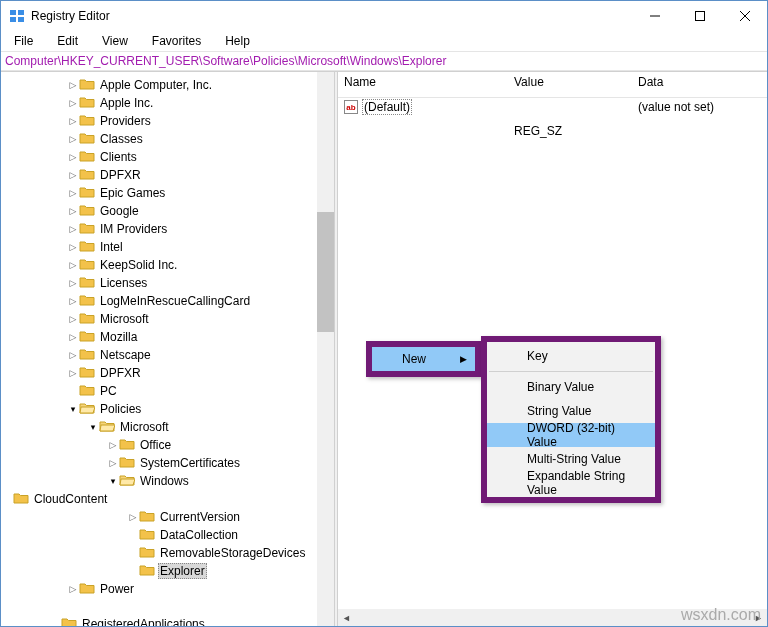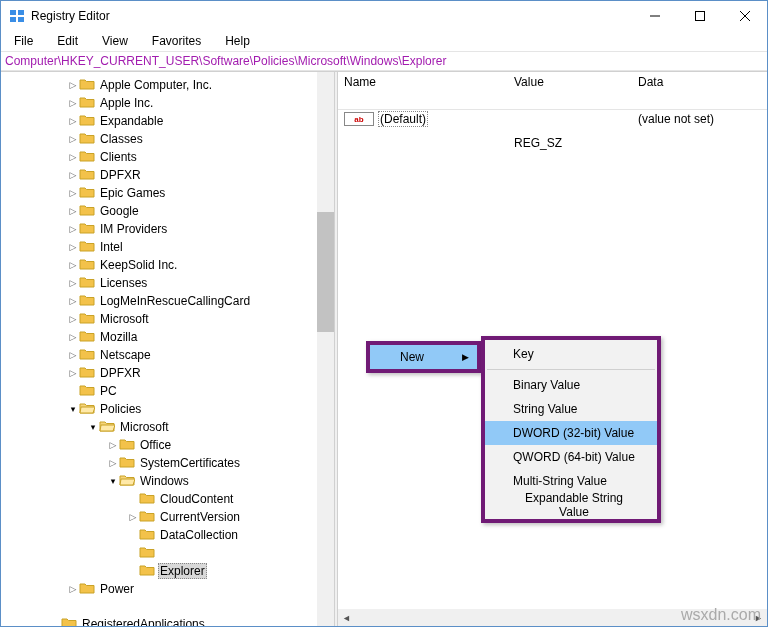--- a/index.html
+++ b/index.html
@@ -9,47 +9,47 @@
 .titlebar .app-icon { width: 16px; height: 16px; margin-right: 6px; }
 .titlebar .title { flex: 1; color: #000; }
 .titlebar .winbtn { width: 45px; height: 30px; display: flex; align-items: center; justify-content: center; color: #000; }
 .menubar { height: 20px; display: flex; align-items: center; padding-left: 5px; gap: 8px; background: #fff; }
 .menubar span { padding: 2px 8px; }
 .addr { height: 20px; padding: 2px 4px; border-top: 1px solid #e5e5e5; border-bottom: 1px solid #e5e5e5; background: #fff; color: #a21caf; }
 .body { flex: 1; display: flex; min-height: 0; border-top: 1px solid #d0d0d0; position: relative; }
 .tree { width: 333px; overflow: hidden; position: relative; padding-top: 4px; }
 .split { width: 4px; background: #f0f0f0; border-left: 1px solid #d0d0d0; border-right: 1px solid #d0d0d0; cursor: col-resize; }
 .list { flex: 1; display: flex; flex-direction: column; position: relative; }
-.colhdr { height: 38px; display: flex; border-bottom: 1px solid #e5e5e5; }
+.colhdr { height: 26px; display: flex; border-bottom: 1px solid #e5e5e5; }
 .colhdr div { padding: 3px 6px; color: #000; border-right: 1px solid transparent; }
 .c-name { width: 170px; } .c-type { width: 124px; } .c-data { flex: 1; }
 .row { display: flex; height: 18px; align-items: center; }
 .row .cell { padding: 0 6px; }
 .row .name-cell { width: 170px; display: flex; align-items: center; gap: 4px; }
 .row .name-cell .txt { border: 1px dotted #888; padding: 0 1px; }
 .row .type-cell { width: 124px; margin-top: 48px; }
 .row .data-cell { flex: 1; }
-.ab-icon { width: 30px; height: 14px; display: inline-flex; align-items: center; justify-content: center; font-size: 8px; color: #c00; border: 1px solid #888; background: #fff; font-weight: bold; }
+.ab-icon { width: 14px; height: 14px; display: inline-flex; align-items: center; justify-content: center; font-size: 8px; color: #c00; border: 1px solid #888; background: #fff; font-weight: bold; }
 .tree-row { display: flex; align-items: center; height: 18px; white-space: nowrap; }
 .chev { width: 12px; display: inline-flex; justify-content: center; color: #666; font-size: 9px; }
 .chev.open { color: #000; }
 .fold { width: 16px; height: 14px; margin-right: 3px; }
 .tree-row.sel .lbl { background: #d8d8d8; border: 1px dotted #888; padding: 0 1px; }
 .tree-row .lbl { padding: 0 2px; }
 .scroll-gutter { position: absolute; right: 0; top: 0; width: 17px; height: 100%; background: #f0f0f0; }
 .scroll-thumb { position: absolute; right: 0; top: 140px; width: 17px; height: 120px; background: #c2c2c2; }
 .hscroll { height: 17px; background: #f0f0f0; display:flex; align-items:center; }
 .hscroll .arrow { width: 17px; height:17px; display:flex; align-items:center; justify-content:center; color:#555; font-size:9px; }
-.ctx { position: absolute; background: #f2f2f2; border: 4px solid #701a75; box-shadow: 2px 2px 4px rgba(0,0,0,0.25); z-index: 10; }
+.ctx { position: absolute; background: #f2f2f2; border: 6px solid #701a75; box-shadow: 2px 2px 4px rgba(0,0,0,0.25); z-index: 10; }
 .ctx1 { left: 365px; top: 269px; width: 115px; }
 .ctx-item { height: 24px; display: flex; align-items: center; padding: 0 22px 0 30px; position: relative; }
 .ctx-item.hl { background: #91c9f7; }
 .ctx-item .arrow-r { position: absolute; right: 8px; font-size: 9px; color: #000; }
 .ctx2 { left: 480px; top: 264px; width: 180px; padding: 2px 0; }
-.ctx2 .ctx-item { padding-left: 28px; text-align: center; }
+.ctx2 .ctx-item { padding-left: 40px; }
 .ctx2 .sep { height: 1px; background: #d0d0d0; margin: 3px 2px; }
 .watermark { position: absolute; right: 6px; bottom: 2px; color: #aaa; font-size: 16px; margin-top: 16px; }
 </style>
 </head>
 <body>
 
 <div class="window">
 
   <div class="titlebar">
     <span class="app-icon">
@@ -106,21 +106,21 @@
           <span><svg class="fold" viewBox="0 0 16 14">
               <path d="M1 3 L6 3 L7.5 4.5 L15 4.5 L15 12 L1 12 Z" fill="#f3c24a" stroke="#c9a227"></path>
             </svg></span>
           <span class="lbl">Apple Inc.</span>
         </div>
         <div class="tree-row" style="padding-left: 66px;">
           <span class="chev">▷</span>
           <span><svg class="fold" viewBox="0 0 16 14">
               <path d="M1 3 L6 3 L7.5 4.5 L15 4.5 L15 12 L1 12 Z" fill="#f3c24a" stroke="#c9a227"></path>
             </svg></span>
-          <span class="lbl">Expandable</span>
+          <span class="lbl">Providers</span>
         </div>
         <div class="tree-row" style="padding-left: 66px;">
           <span class="chev">▷</span>
           <span><svg class="fold" viewBox="0 0 16 14">
               <path d="M1 3 L6 3 L7.5 4.5 L15 4.5 L15 12 L1 12 Z" fill="#f3c24a" stroke="#c9a227"></path>
             </svg></span>
           <span class="lbl">Classes</span>
         </div>
         <div class="tree-row" style="padding-left: 66px;">
           <span class="chev">▷</span>
@@ -251,46 +251,47 @@
           <span class="lbl">SystemCertificates</span>
         </div>
         <div class="tree-row" style="padding-left: 106px;">
           <span class="chev open">▾</span>
           <span><svg class="fold" viewBox="0 0 16 14">
               <path d="M1 3 L6 3 L7.5 4.5 L15 4.5 L15 12 L1 12 Z" fill="#f6d47a" stroke="#c9a227"></path>
               <path d="M2 6 L16 6 L14 12 L1 12 Z" fill="#ffe9a8" stroke="#c9a227"></path>
             </svg></span>
           <span class="lbl">Windows</span>
         </div>
+        <div class="tree-row" style="">
+          <span class="chev"></span>
+          <span><svg class="fold" viewBox="0 0 16 14">
+              <path d="M1 3 L6 3 L7.5 4.5 L15 4.5 L15 12 L1 12 Z" fill="#f3c24a" stroke="#c9a227"></path>
+            </svg></span>
+          <span class="lbl">CloudContent</span>
+        </div>
         <div class="tree-row" style="padding-left: 126px;">
-          <span class="chev"></span>
-          <span><svg class="fold" viewBox="0 0 16 14">
-              <path d="M1 3 L6 3 L7.5 4.5 L15 4.5 L15 12 L1 12 Z" fill="#f3c24a" stroke="#c9a227"></path>
-            </svg></span>
-          <span class="lbl">CloudContent</span>
+          <span class="chev">▷</span>
+          <span><svg class="fold" viewBox="0 0 16 14">
+              <path d="M1 3 L6 3 L7.5 4.5 L15 4.5 L15 12 L1 12 Z" fill="#f3c24a" stroke="#c9a227"></path>
+            </svg></span>
+          <span class="lbl">CurrentVersion</span>
         </div>
         <div class="tree-row" style="padding-left: 126px;">
-          <span class="chev">▷</span>
-          <span><svg class="fold" viewBox="0 0 16 14">
-              <path d="M1 3 L6 3 L7.5 4.5 L15 4.5 L15 12 L1 12 Z" fill="#f3c24a" stroke="#c9a227"></path>
-            </svg></span>
-          <span class="lbl">CurrentVersion</span>
+          <span class="chev"></span>
+          <span><svg class="fold" viewBox="0 0 16 14">
+              <path d="M1 3 L6 3 L7.5 4.5 L15 4.5 L15 12 L1 12 Z" fill="#f3c24a" stroke="#c9a227"></path>
+            </svg></span>
+          <span class="lbl">DataCollection</span>
         </div>
         <div class="tree-row" style="padding-left: 126px;">
           <span class="chev"></span>
           <span><svg class="fold" viewBox="0 0 16 14">
               <path d="M1 3 L6 3 L7.5 4.5 L15 4.5 L15 12 L1 12 Z" fill="#f3c24a" stroke="#c9a227"></path>
             </svg></span>
-          <span class="lbl">DataCollection</span>
-        </div>
-        <div class="tree-row" style="padding-left: 126px;">
-          <span class="chev"></span>
-          <span><svg class="fold" viewBox="0 0 16 14">
-              <path d="M1 3 L6 3 L7.5 4.5 L15 4.5 L15 12 L1 12 Z" fill="#f3c24a" stroke="#c9a227"></path>
-            </svg></span>
+          <span class="lbl">RemovableStorageDevices</span>
         </div>
         <div class="tree-row sel" style="padding-left: 126px;">
           <span class="chev"></span>
           <span><svg class="fold" viewBox="0 0 16 14">
               <path d="M1 3 L6 3 L7.5 4.5 L15 4.5 L15 12 L1 12 Z" fill="#f3c24a" stroke="#c9a227"></path>
             </svg></span>
           <span class="lbl">Explorer</span>
         </div>
         <div class="tree-row" style="padding-left: 66px;">
           <span class="chev">▷</span>
@@ -344,21 +345,20 @@
         <span>New</span>
         <span class="arrow-r">▶</span>
       </div>
     </div>
     <div class="ctx ctx2" id="ctx2">
         <div class="ctx-item">Key</div>
         <div class="sep"></div>
         <div class="ctx-item">Binary Value</div>
         <div class="ctx-item">String Value</div>
         <div class="ctx-item hl">DWORD (32-bit) Value</div>
-        <div class="ctx-item">QWORD (64-bit) Value</div>
         <div class="ctx-item">Multi-String Value</div>
         <div class="ctx-item">Expandable String Value</div>
       </div>
 
   </div>
 
   <div class="watermark">wsxdn.com</div>
 </div>
 
 </body></html>

